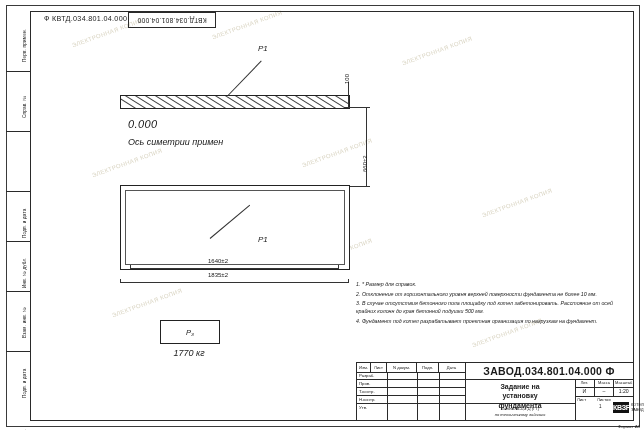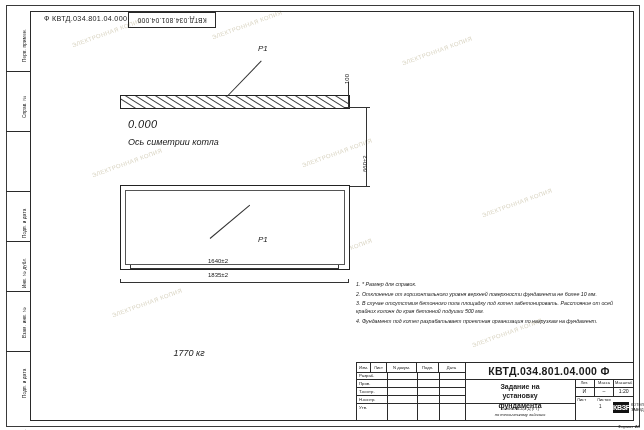--- a/index.html
+++ b/index.html
@@ -135,21 +135,21 @@
           <i style="left:214px"></i>
           <i style="left:224px"></i>
       </div>
     </div>
   </div>
 
   <div class="leader" style="left:228px;top:95px;width:48px;transform:rotate(-46deg);"></div>
   <div class="lbl" style="left:258px;top:44px;">Р1</div>
 
   <div class="big-zero">0.000</div>
-  <div class="axis-text">Ось симетрии котла</div>
+  <div class="axis-text">Ось симетрии примен</div>
 
   <div class="dimv" style="left:348px;top:82px;height:26px;"></div>
   <div class="dimtxt rot" style="left:344px;top:84px;">100</div>
   <div class="dimv" style="left:366px;top:108px;height:78px;"></div>
   <div class="dimtxt rot" style="left:362px;top:172px;">660±2</div>
   <div class="dimh" style="left:344px;top:107px;width:26px;"></div>
   <div class="dimh" style="left:344px;top:186px;width:26px;"></div>
 
   <div class="beam-bot">
     <div class="inner"></div>
@@ -159,20 +159,23 @@
 
   <div class="dimh" style="left:130px;top:268px;width:208px;"></div>
   <div class="tick" style="left:130px;top:265px;"></div>
     <div class="tick" style="left:338px;top:265px;"></div>
   <div class="dimtxt" style="left:208px;top:258px;">1640±2</div>
   <div class="dimh" style="left:120px;top:282px;width:228px;"></div>
   <div class="tick" style="left:120px;top:279px;"></div>
     <div class="tick" style="left:348px;top:279px;"></div>
   <div class="dimtxt" style="left:208px;top:272px;">1835±2</div>
 
+  <div class="massbox">
+    <span>Р₃</span>
+  </div>
   <div class="masslbl">1770 кг</div>
 
   <div class="notes">
     <p>1. * Размер для справок.</p>
     <p>2. Отклонение от горизонтального уровня верхней поверхности фундамента не более 10 мм.</p>
     <p>3. В случае отсутствия бетонного пола площадку под котел забетонировать. Расстояние от осей крайних колонн до края бетонной подушки 500 мм.</p>
     <p>4. Фундамент под котел разрабатывает проектная организация по нагрузкам на фундамент.</p>
   </div>
 
   <div class="tb">
@@ -200,21 +203,21 @@
         <div class="rw" style="top:32px;border-bottom:none">
             <span>Утв.</span>
           </div>
         <div class="vsep" style="left:30px"></div>
         <div class="vsep" style="left:60px"></div>
         <div class="vsep" style="left:82px"></div>
       </div>
     </div>
 
     <div class="codebox">
-      <span>КВТД.034.801.04.000  Ф</span>
+      <span>ЗАВОД.034.801.04.000  Ф</span>
     </div>
 
     <div class="nameblk">
       <div class="nm">
         <div>Задание на</div>
         <div>установку</div>
         <div>фундамента</div>
       </div>
       <div class="divline"></div>
       <div class="sub">

